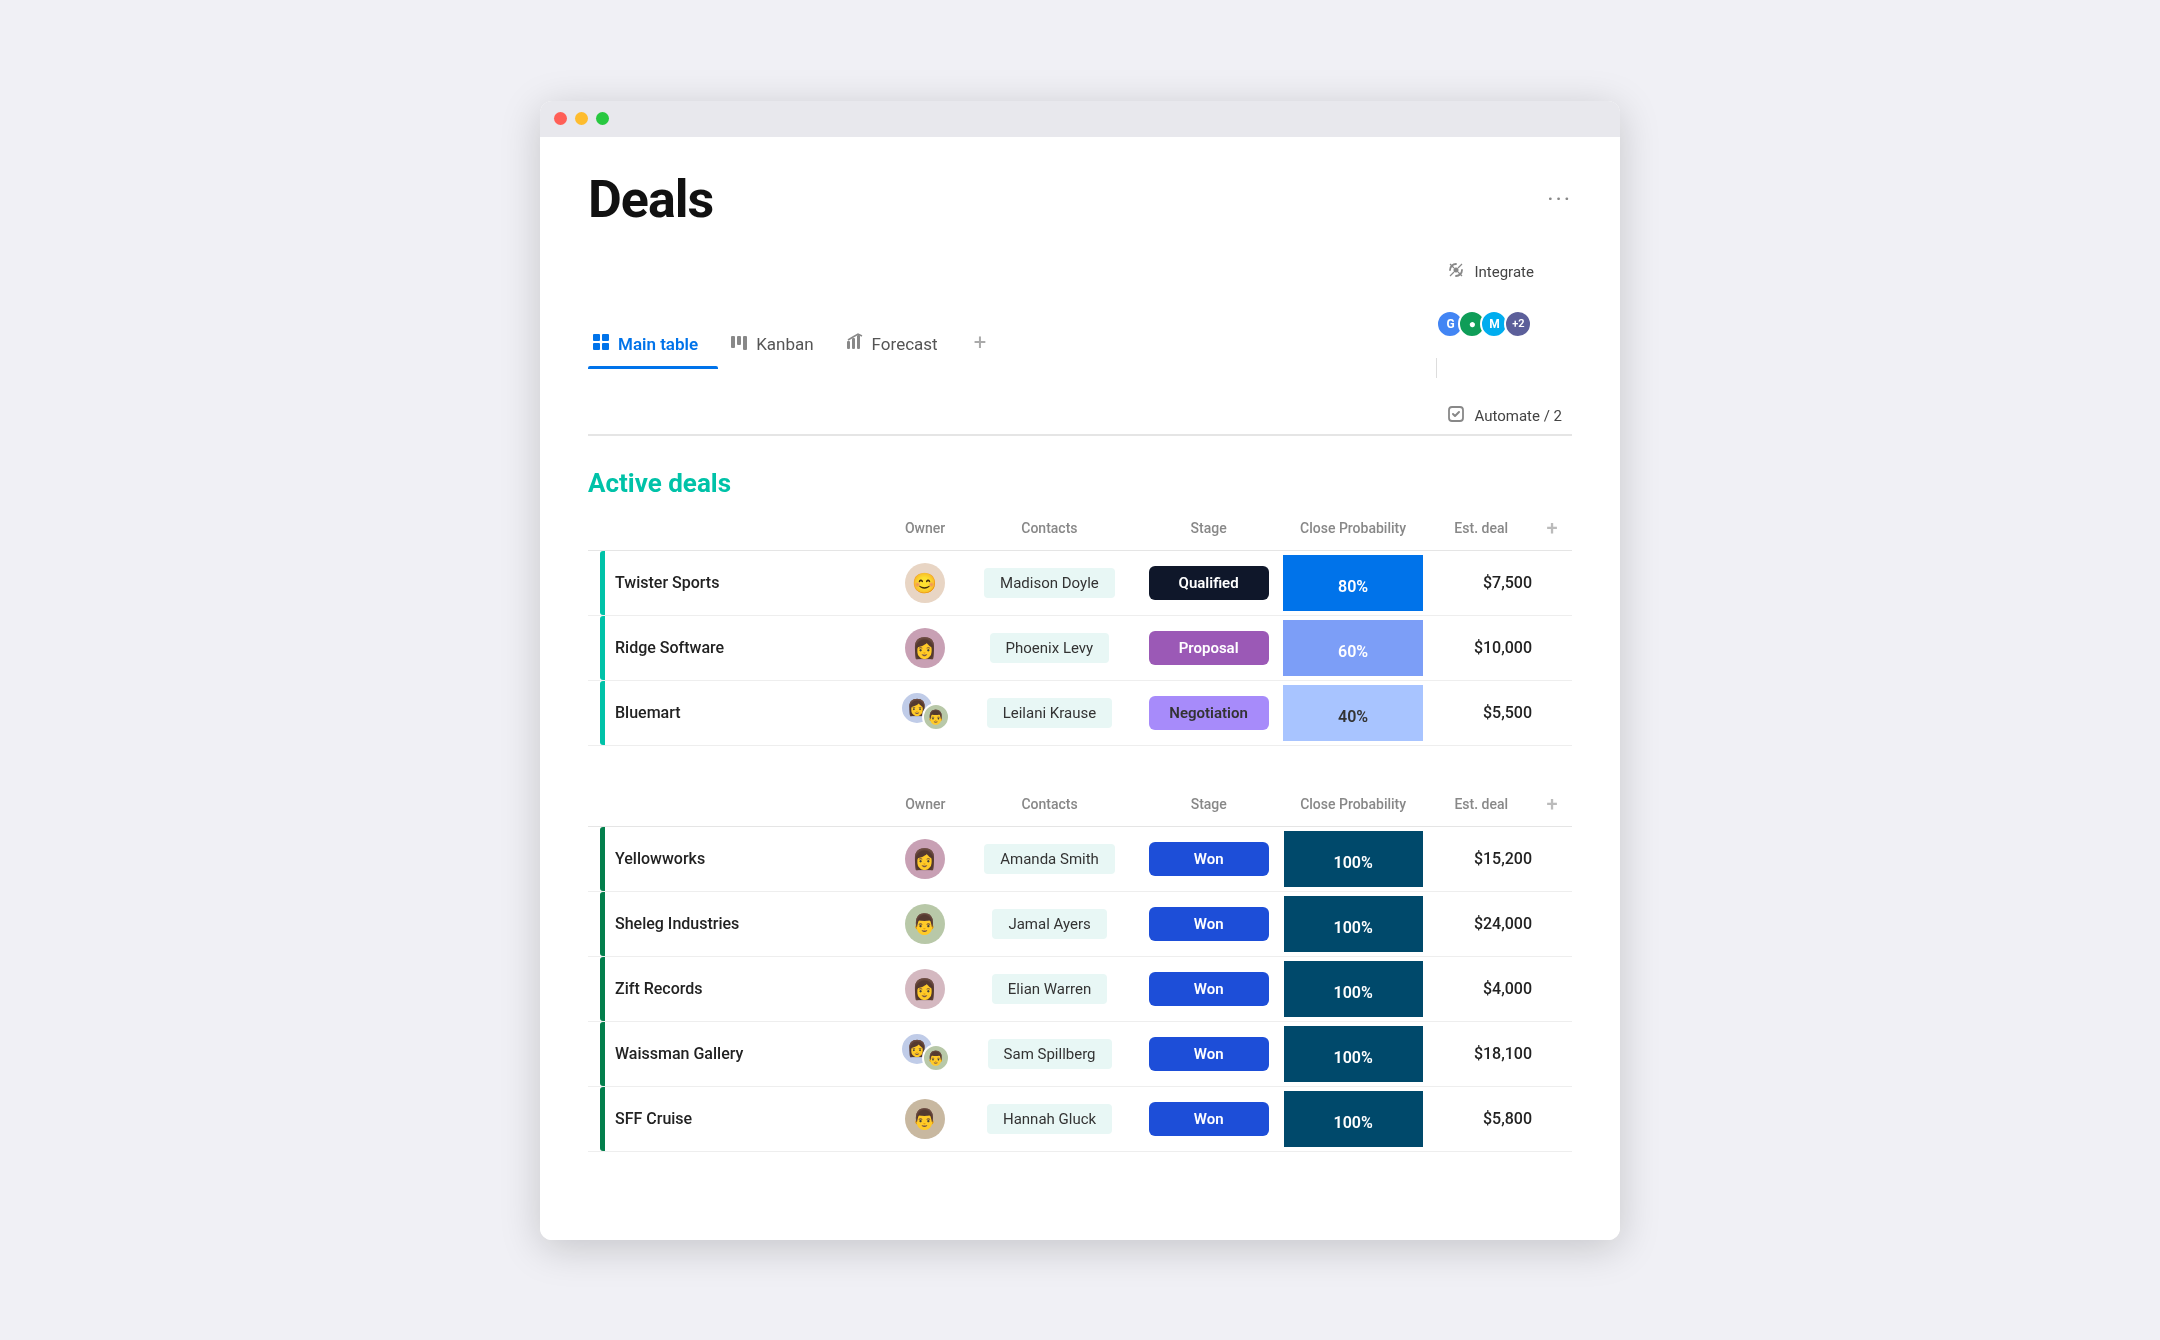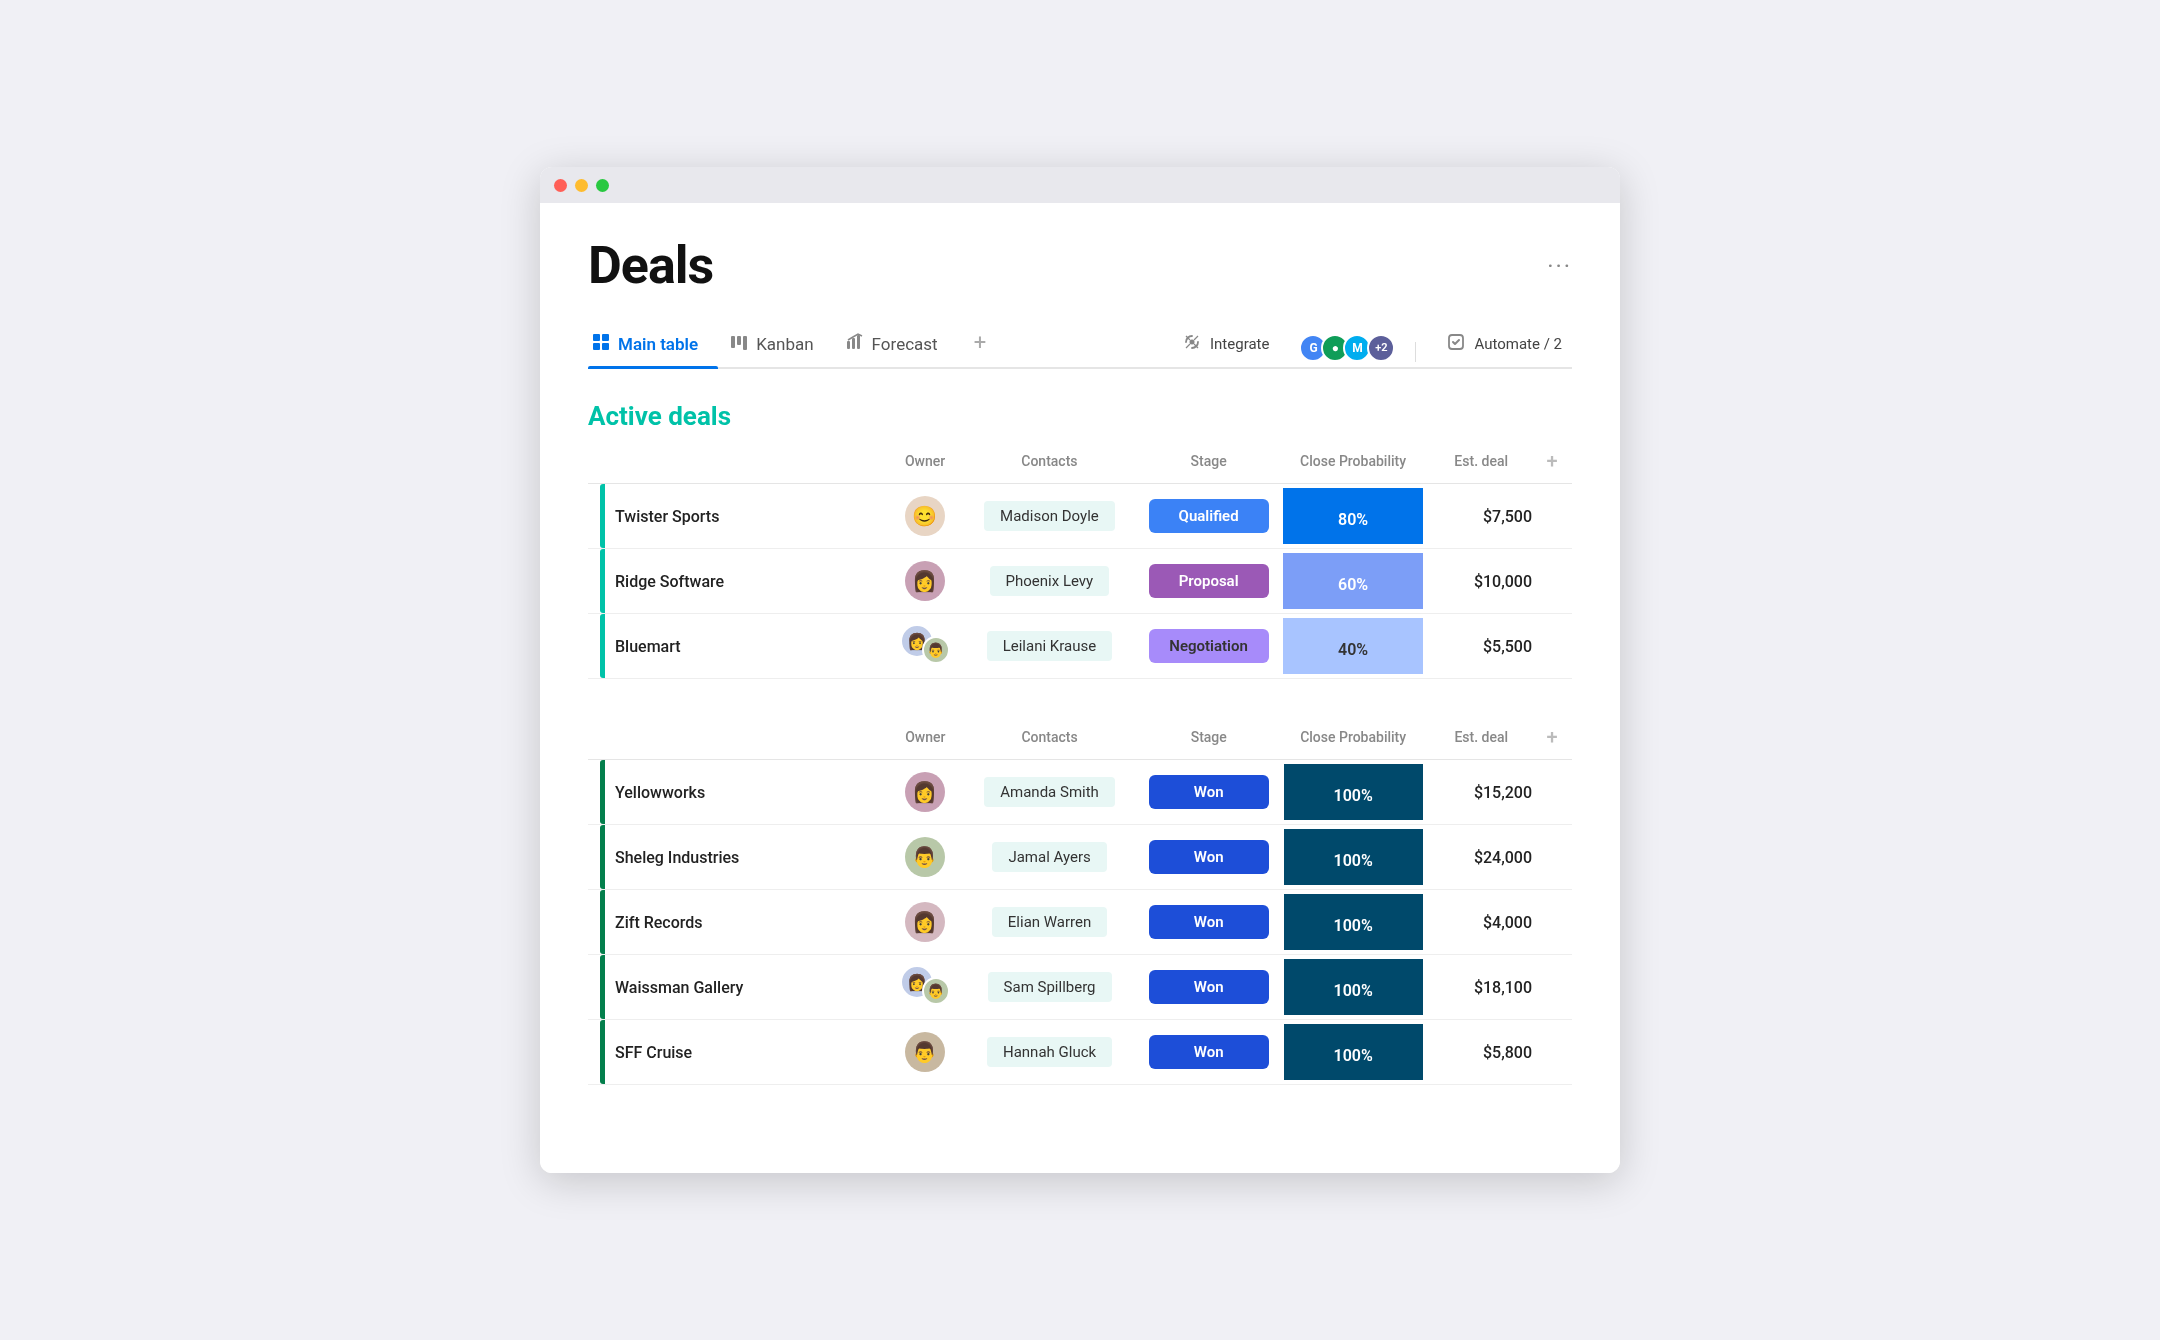--- a/index.html
+++ b/index.html
@@ -99,22 +99,23 @@
       font-size: 16px;
     }
     .tab-add {
       font-size: 22px;
       color: #aaa;
       padding: 10px 8px 12px 8px;
       cursor: pointer;
     }
     .tabs-right {
       display: flex;
-      align-items: flex-end;
+      align-items: flex-start;
       gap: 20px;
+      flex-direction: column;
     }
     .tabs-right-btn {
       display: flex;
       align-items: center;
       gap: 8px;
       font-size: 15px;
       color: #444;
       cursor: pointer;
       padding: 6px 10px;
       border-radius: 6px;
@@ -244,21 +245,21 @@
     .stage-badge {
       display: inline-block;
       border-radius: 6px;
       padding: 8px 18px;
       font-size: 15px;
       color: white;
       font-weight: 600;
       text-align: center;
       min-width: 120px;
     }
-    .stage-qualified { background: #3b82f6; }
+    .stage-qualified { background: #0f172a; }
     .stage-proposal { background: #9b59b6; }
     .stage-negotiation { background: #a78bfa; color: #333; }
     .stage-won { background: #1d4ed8; }
     .prob-cell {
       text-align: center;
       padding: 0;
     }
     .prob-badge {
       display: block;
       text-align: center;

